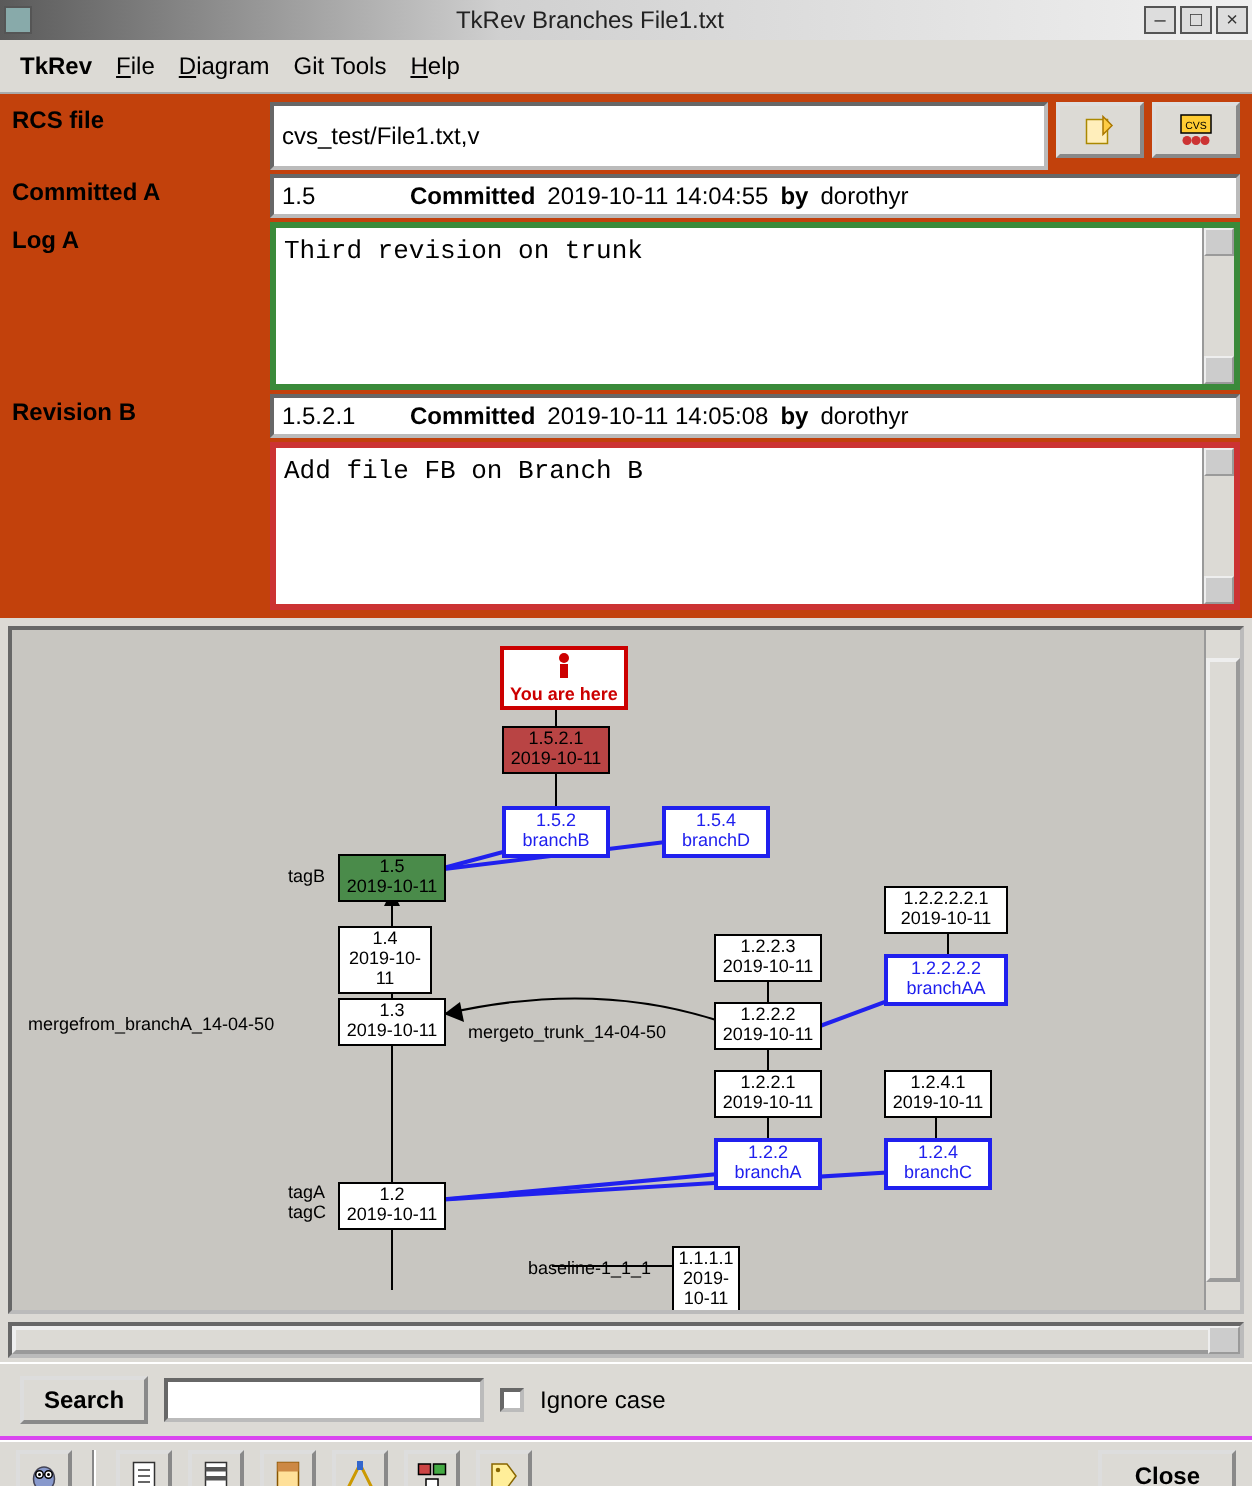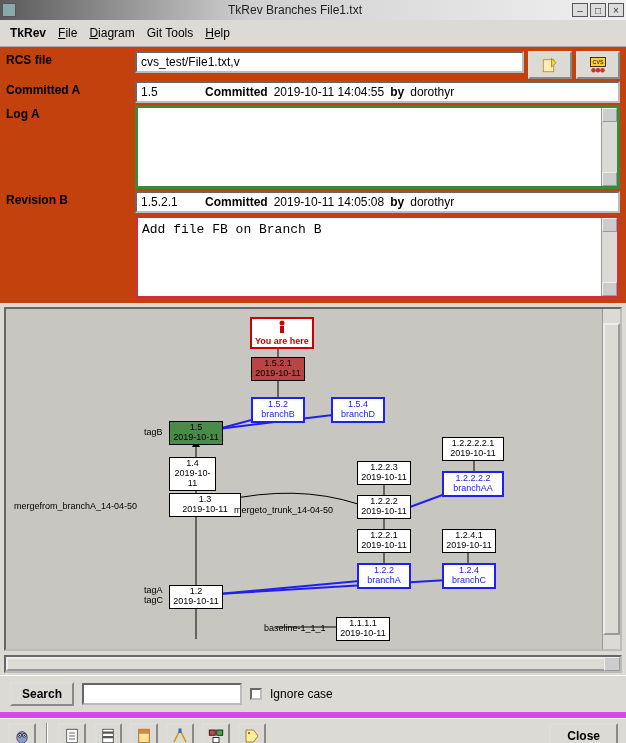--- a/index.html
+++ b/index.html
@@ -40,21 +40,21 @@
     display: grid;
     grid-template-columns: 125px 1fr 44px 44px;
     gap: 2px 4px;
     padding: 4px 6px;
     background:#c2410c;
     align-items: start;
   }
   .info-label { font-weight: bold; padding-top:2px; }
   .rcs-input {
     grid-column: 2;
-    height: 22px;
+    height: 34px;
     border: 2px inset #bbb;
     background: #fff;
     padding: 2px 4px;
     font-family: inherit;
     font-size: 12px;
   }
   .btn-icon {
     height: 28px;
     border: 2px outset #ddd;
     background: #dcdad5;
@@ -131,21 +131,21 @@
     background:#dcdad5; border-left:1px solid #999;
   }
   .scroll-v .thumb{position:absolute;left:0;right:0;top:14px;bottom:14px;background:#dcdad5;border:2px outset #eee;}
   .searchbar {
     display:flex;
     align-items:center;
     gap:8px;
     padding:6px 10px;
     background:#dcdad5;
     border-top:1px solid #fff;
-    border-bottom:6px solid #d946ef;
+    border-bottom:2px solid #d946ef;
   }
   .searchbar .sbtn { border:2px outset #ddd; padding:3px 10px; font-weight:bold; background:#dcdad5;}
   .searchbar input[type=text]{ width:160px; height:22px; border:2px inset #bbb; background:#fff; padding:0 4px;}
   .searchbar .chk { width:12px; height:12px; border:2px inset #bbb; background:#fff; display:inline-block;}
   .toolbar {
     display:flex;
     align-items:center;
     padding:4px 8px;
     gap:8px;
     background:#dcdad5;
@@ -199,20 +199,21 @@
   <div class="rev-line" style="grid-column:2/span 3">
     <span class="rev">1.5</span>
     <span class="lbl">Committed</span>
     <span>2019-10-11 14:04:55</span>
     <span class="lbl">by</span>
     <span>dorothyr</span>
   </div>
 
   <div class="info-label">Log A</div>
   <div class="logbox green">
+    <span>Third revision on trunk</span>
     <div class="sb">
         <div class="up"></div>
         <div class="dn"></div>
       </div>
   </div>
 
   <div class="info-label">Revision B</div>
   <div class="rev-line" style="grid-column:2/span 3">
     <span class="rev">1.5.2.1</span>
     <span class="lbl">Committed</span>
@@ -290,21 +291,21 @@
         <div>branchD</div>
     </div>
     <div class="node green" style="left:163px;top:112px;width:54px">
       <div>1.5</div>
         <div>2019-10-11</div>
     </div>
     <div class="node" style="left:163px;top:148px;width:47px">
       <div>1.4</div>
         <div>2019-10-11</div>
     </div>
-    <div class="node" style="left:163px;top:184px;width:72px">
+    <div class="node" style="left:163px;top:184px;width:54px">
       <div>1.3</div>
         <div>2019-10-11</div>
     </div>
     <div class="node" style="left:163px;top:276px;width:54px">
       <div>1.2</div>
         <div>2019-10-11</div>
     </div>
 
     <div class="node" style="left:351px;top:152px;width:54px">
       <div>1.2.2.3</div>
@@ -332,21 +333,21 @@
         <div>branchAA</div>
     </div>
     <div class="node" style="left:436px;top:220px;width:54px">
       <div>1.2.4.1</div>
         <div>2019-10-11</div>
     </div>
     <div class="node blue" style="left:436px;top:254px;width:54px">
       <div>1.2.4</div>
         <div>branchC</div>
     </div>
-    <div class="node" style="left:330px;top:308px;width:54px">
+    <div class="node" style="left:330px;top:308px;width:34px">
       <div>1.1.1.1</div>
         <div>2019-10-11</div>
     </div>
 
     <div class="dlabel" style="left:138px;top:118px">tagB</div>
     <div class="dlabel" style="left:8px;top:192px">mergefrom_branchA_14-04-50</div>
     <div class="dlabel" style="left:228px;top:196px">mergeto_trunk_14-04-50</div>
     <div class="dlabel" style="left:138px;top:276px">tagA</div>
     <div class="dlabel" style="left:138px;top:286px">tagC</div>
     <div class="dlabel" style="left:258px;top:314px">baseline-1_1_1</div>

